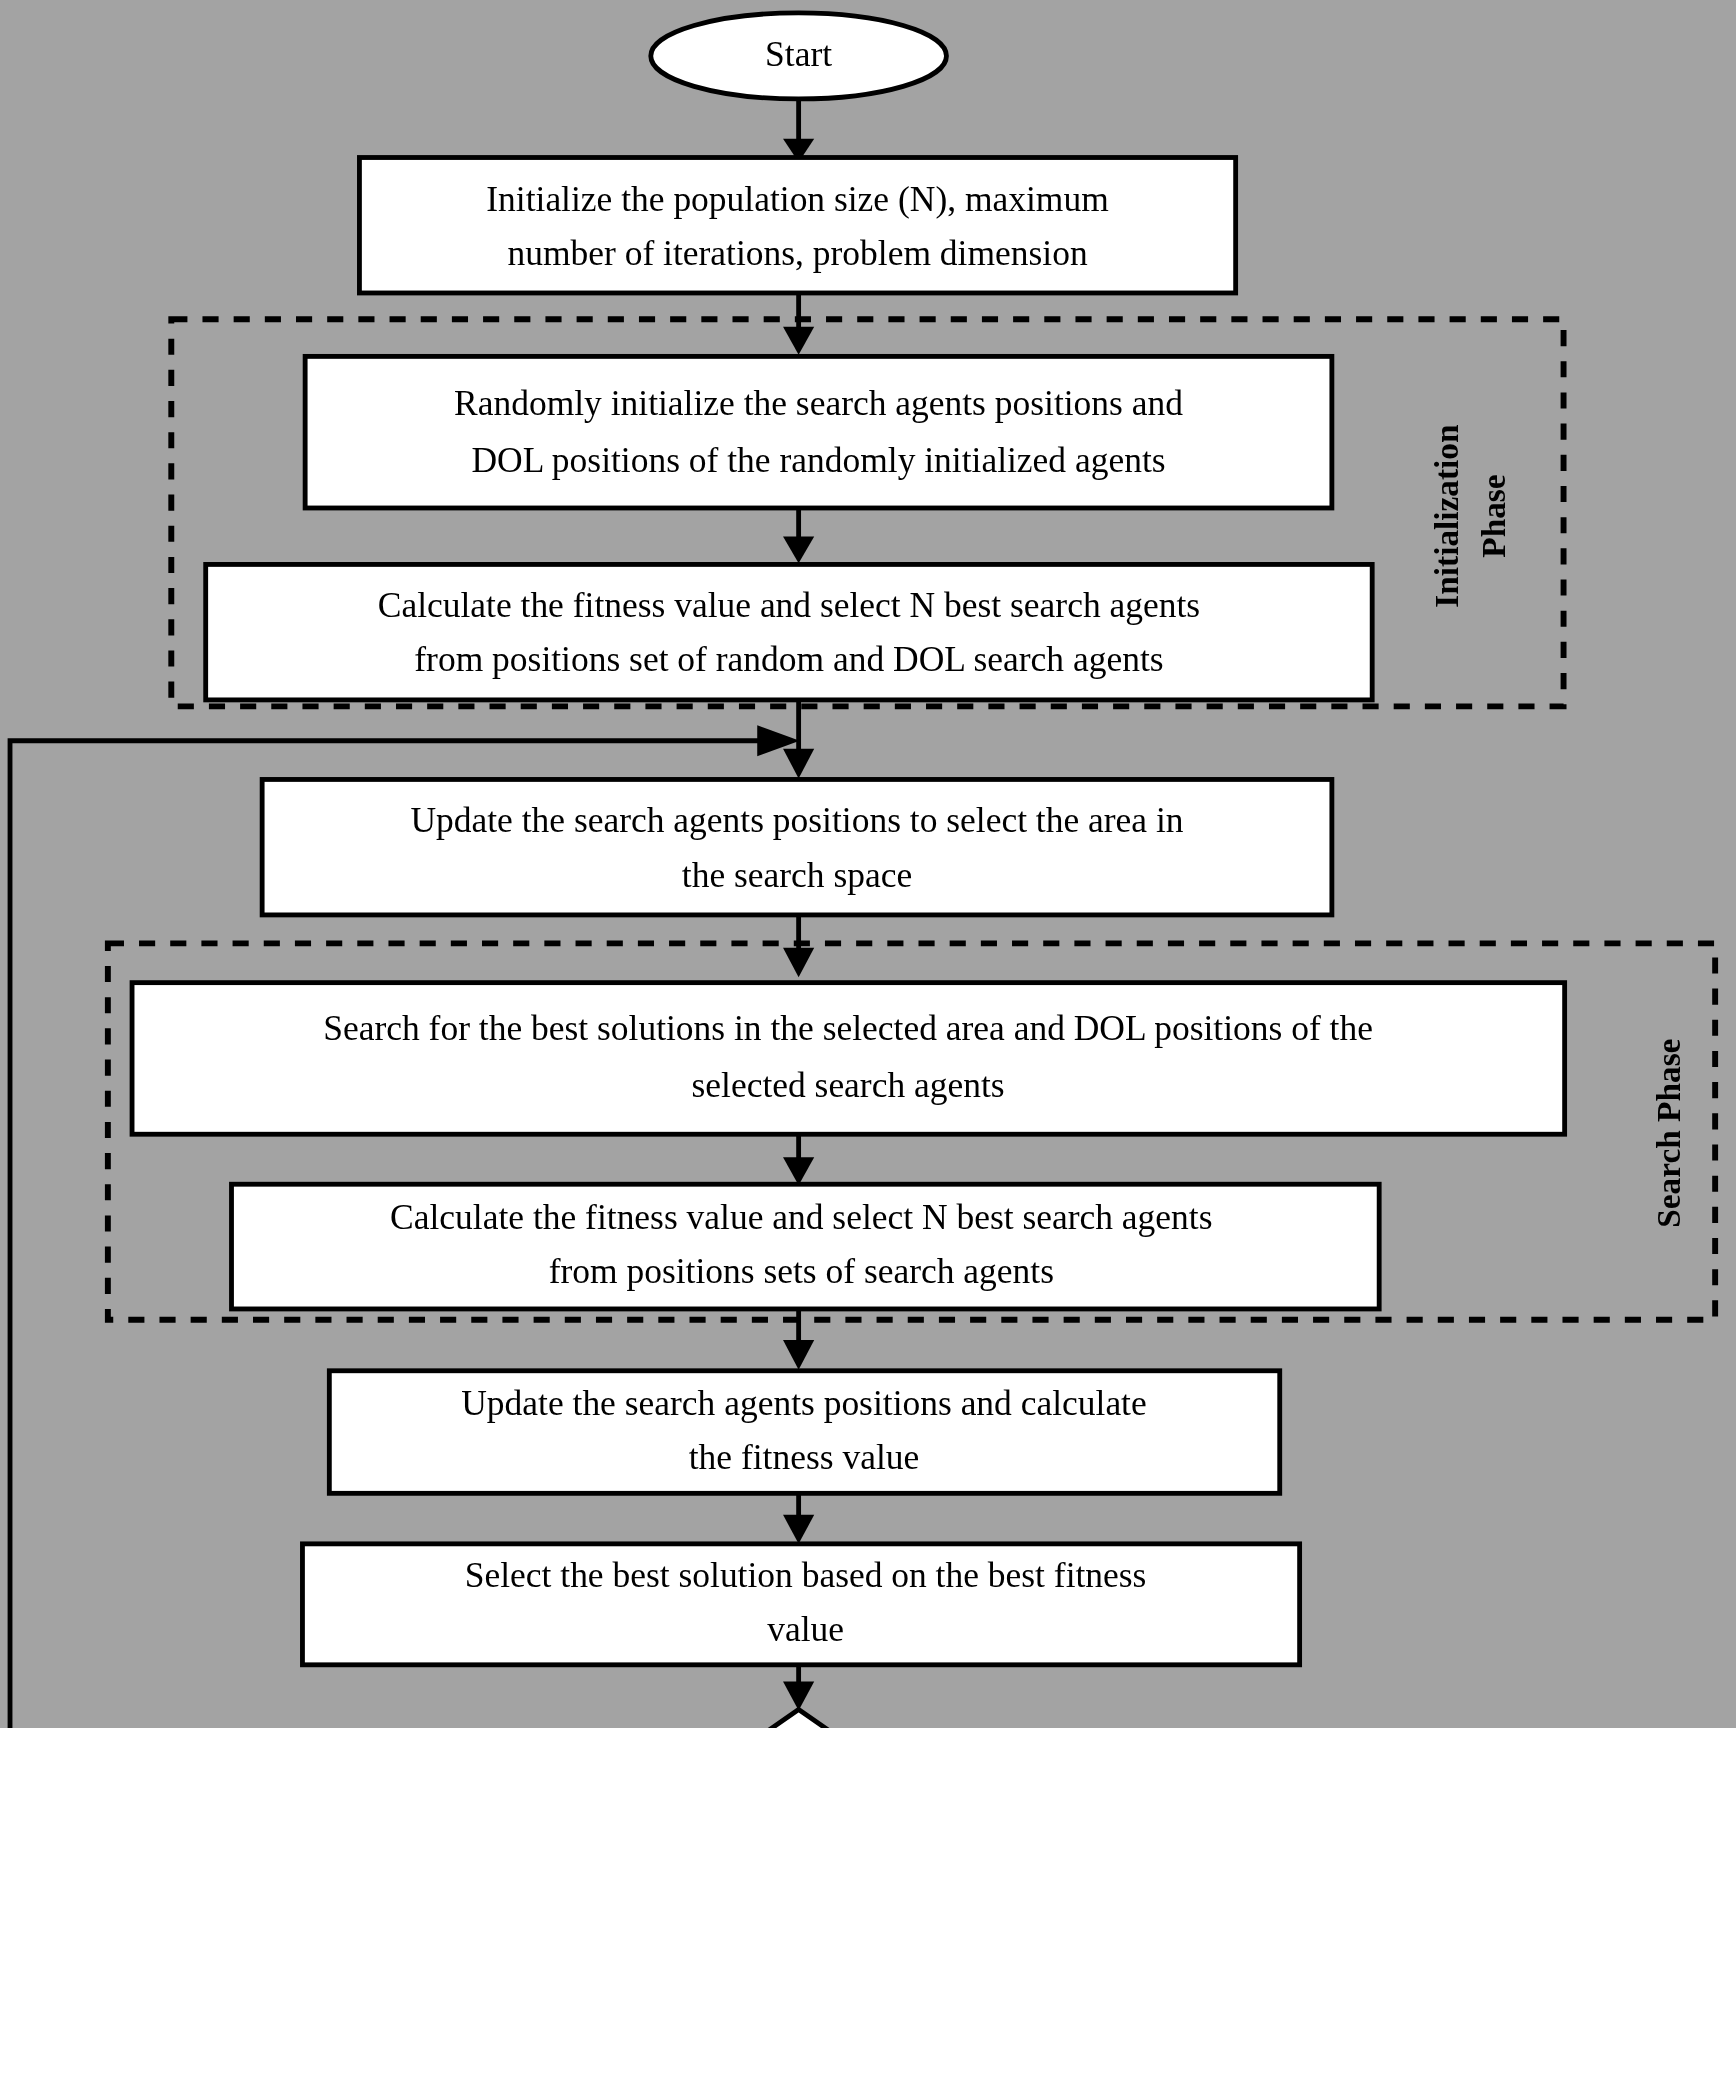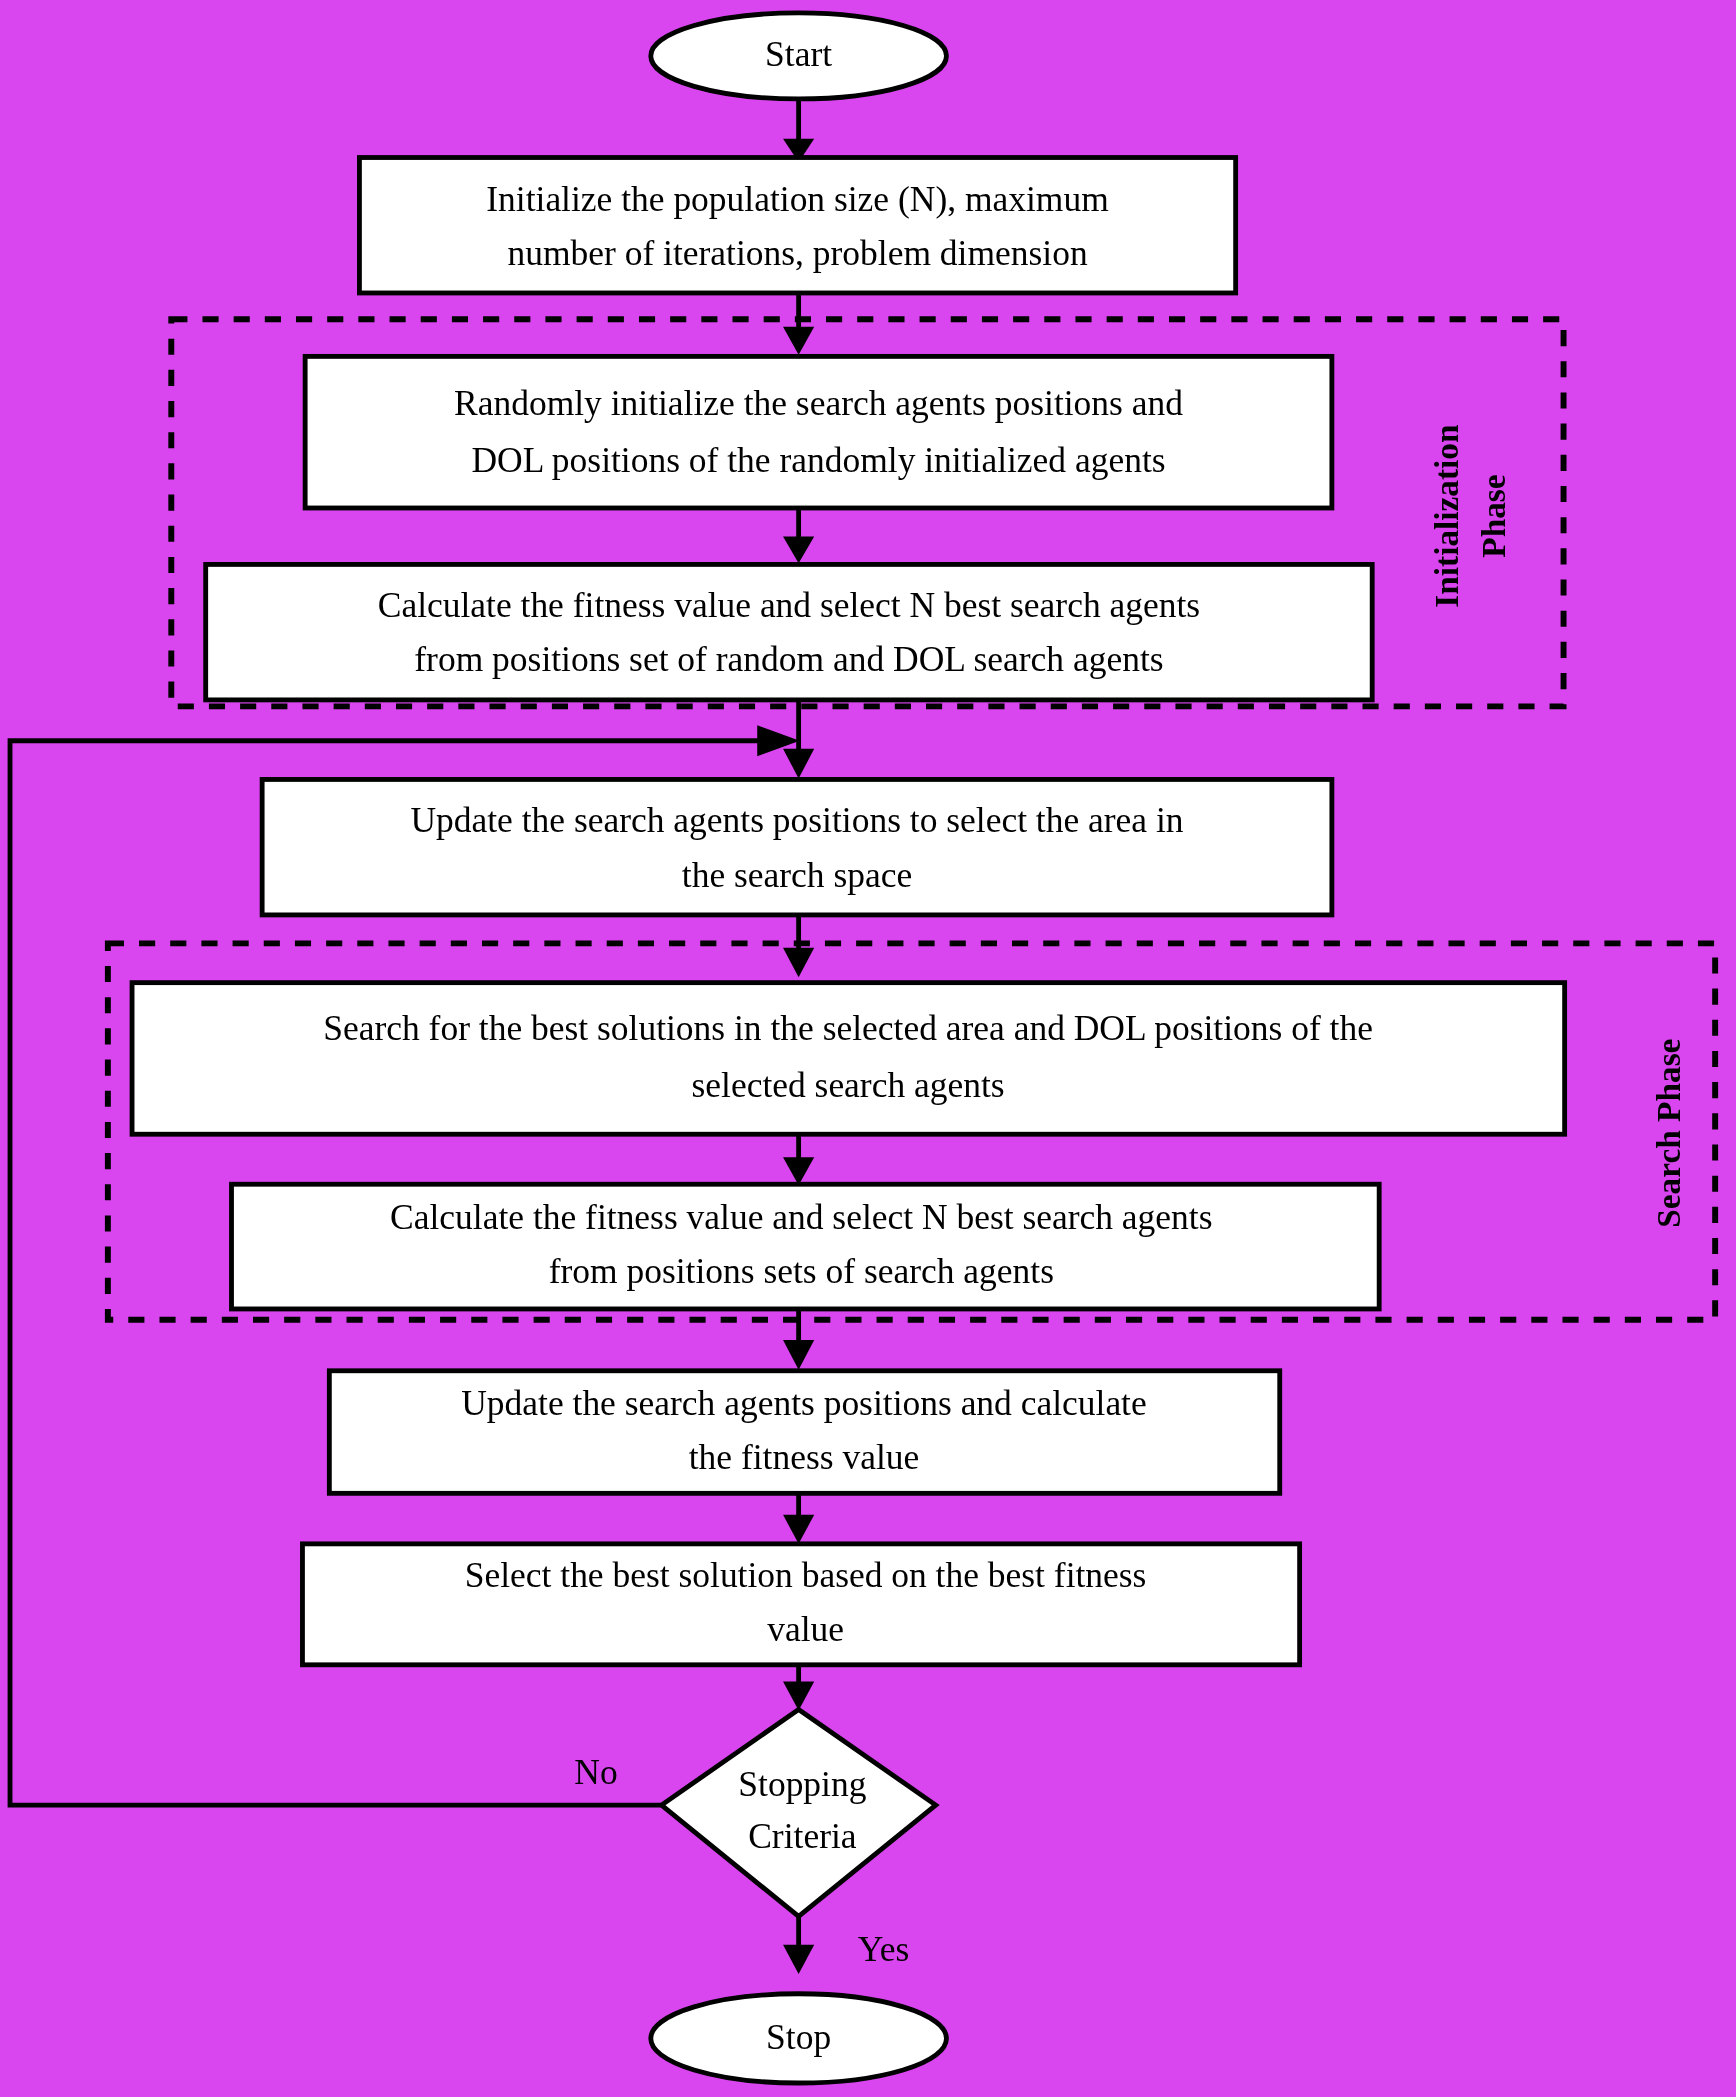--- a/index.html
+++ b/index.html
@@ -4,22 +4,22 @@
 <title>Flowchart</title>
 <style>
   html, body {
     margin: 0;
     padding: 0;
     background: #ffffff;
   }
   #root {
     position: relative;
     width: 1737px;
-    height: 2097px;
-    background: #d946ef;
+    height: 1728px;
+    background: #a3a3a3;
     overflow: hidden;
     font-family: "Liberation Serif", "DejaVu Serif", serif;
   }
   svg.flow {
     position: absolute;
     left: 0;
     top: 0;
     width: 1737px;
     height: 2097px;
     display: block;

